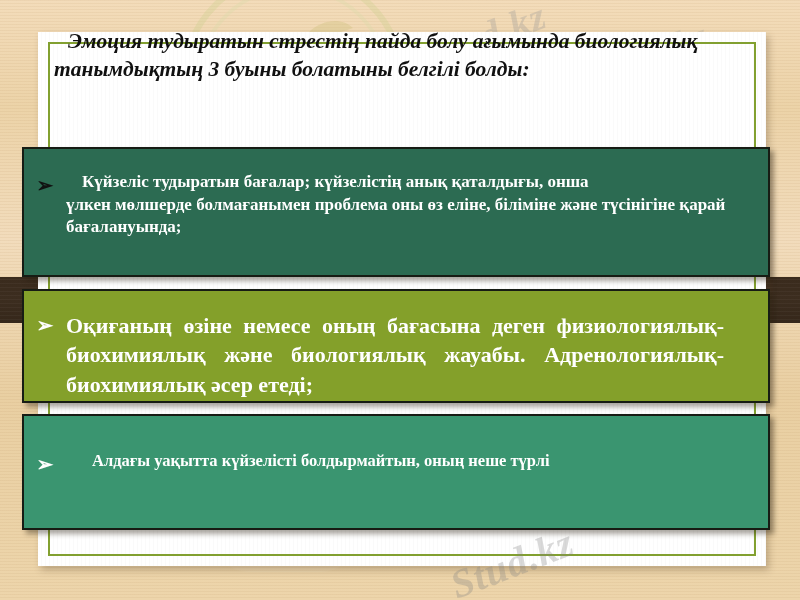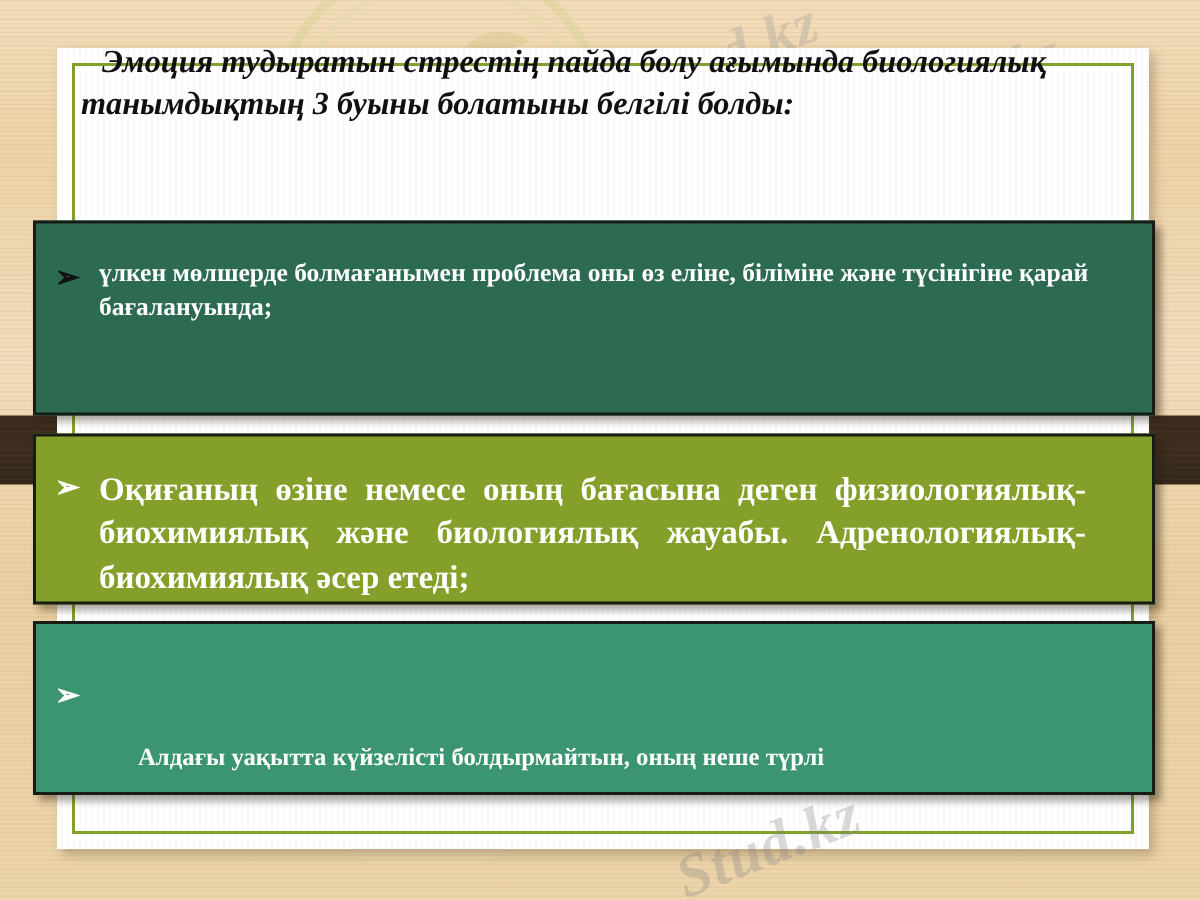--- a/index.html
+++ b/index.html
@@ -197,21 +197,20 @@
   #box-3 {
     top: 414px;
     height: 116px;
     background: #3a9570;
     padding: 34px 18px 10px 0;
   }
   #box-3 .bullet { color: #ffffff; }
   #box-3 .btext {
     font-size: 16.5px;
     padding-right: 40px;
-    margin-top: 44px;
   }
   #box-3 .btext .l1 { display: block; text-indent: 26px; }
   #box-3 .btext .l2 { display: block; padding-left: 8px; }
 </style>
 </head>
 <body>
 
 <div id="slide">
 
   <svg class="wm-logo" viewBox="0 0 100 100">
@@ -244,20 +243,21 @@
   <div class="title">  Эмоция тудыратын стрестің пайда болу ағымында биологиялық танымдықтың 3 буыны болатыны белгілі болды:</div>
 
   <div class="wm-text wm-b">Stud.kz - Stud.kz</div>
   <div class="wm-text wm-c">Stud.kz - Stud.kz</div>
   <div class="wm-text wm-d">Stud.kz</div>
 
   <div class="cbox" id="box-1" style="background: rgb(44, 107, 82);">
     <div class="row">
       <div class="bullet" style="color: rgb(17, 17, 17);">➢</div>
       <div class="btext">
+        <span class="l1">Күйзеліс тудыратын бағалар; күйзелістің анық қаталдығы, онша</span>
         <span>үлкен мөлшерде болмағанымен проблема оны өз еліне, біліміне және</span>
         <span>түсінігіне қарай бағалануында;</span>
       </div>
     </div>
   </div>
 
   <div class="cbox" id="box-2" style="background: rgb(132, 160, 42);">
     <div class="row">
       <div class="bullet" style="color: rgb(255, 255, 255);">➢</div>
       <div class="btext">

